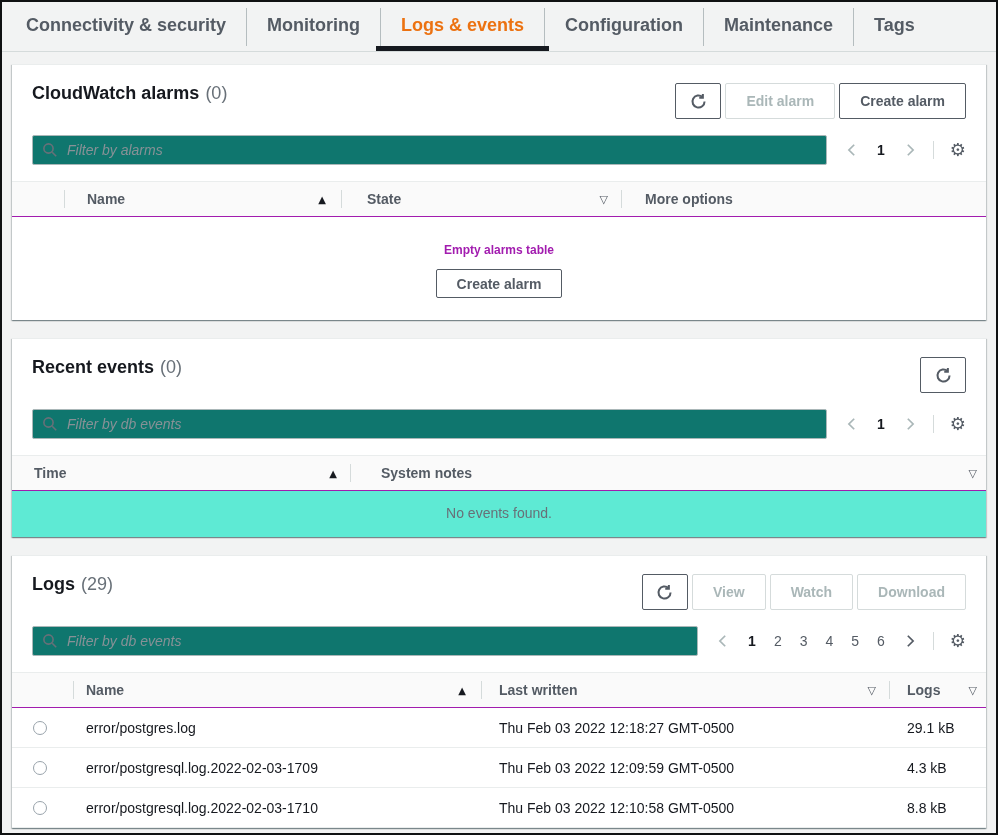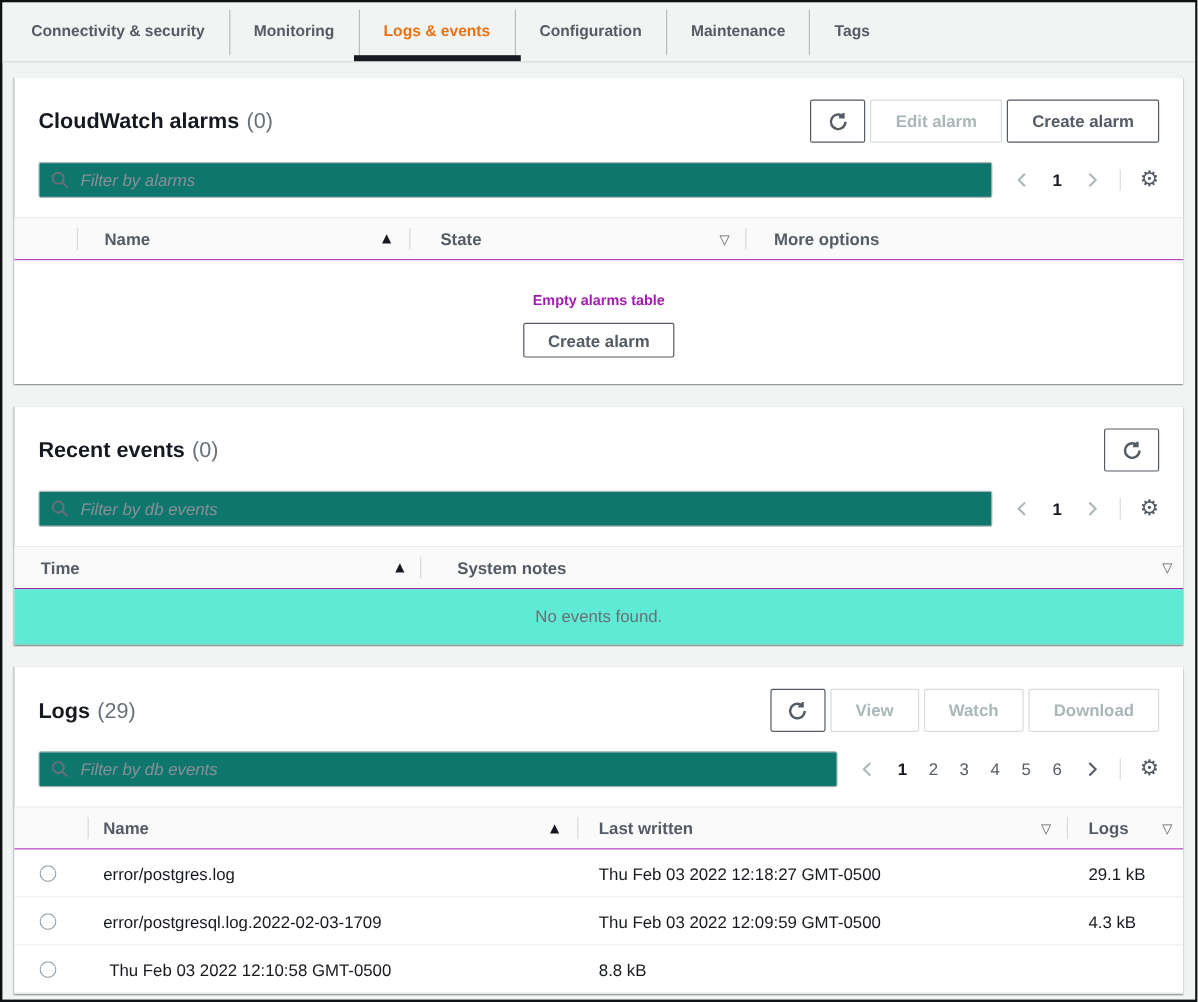--- a/index.html
+++ b/index.html
@@ -19,42 +19,42 @@
     display: flex; align-items: stretch;
     height: 50px;
     background: #f2f3f3;
     border-bottom: 1px solid #d5dbdb;
     padding-left: 4px;
   }
   .tab {
     display: flex; align-items: center;
     padding: 0 20px;
     height: 46px;
-    font-size: 13px; font-weight: 700; color: #545b64;
+    font-size: 18px; font-weight: 700; color: #545b64;
     cursor: pointer;
     position: relative;
     white-space: nowrap;
   }
   .tab.active { color: #ec7211; }
   .tab.active::after {
     content: ""; position: absolute; left: -5px; right: -5px; bottom: -3px;
     height: 5px; background: #16191f;
   }
   .tab-sep { width: 1px; height: 38px; background: #b5bdbf; align-self: center; }
 
   
   .main { padding-top: 12px; }
   .card {
     background: #fff;
     margin: 0 10px 18px 10px;
     border-top: 1px solid #eaeded;
     box-shadow: 0 1px 1px 0 rgba(0,28,36,.3), 1px 1px 1px 0 rgba(0,28,36,.15), -1px 1px 1px 0 rgba(0,28,36,.15);
   }
   .card-head {
-    display: flex; justify-content: space-between; align-items: center;
+    display: flex; justify-content: space-between; 
     padding: 18px 20px 10px 20px;
   }
   .section-title { font-size: 18px; font-weight: 700; color: #16191f; }
   .section-count { font-size: 18px; font-weight: 400; color: #687078; margin-left: 6px; }
   .actions { display: flex; gap: 4px; }
 
   .btn {
     font-family: inherit; font-size: 14px; font-weight: 700;
     color: #545b64; background: #fff;
     border: 1px solid #545b64; border-radius: 2px;
@@ -381,19 +381,20 @@
             <span class="radio"></span>
           </div>
         <div class="td l-name">error/postgresql.log.2022-02-03-1709</div>
         <div class="td l-written">Thu Feb 03 2022 12:09:59 GMT-0500</div>
         <div class="td l-logs">4.3 kB</div>
       </div>
       <div class="tr">
         <div class="td l-sel">
             <span class="radio"></span>
           </div>
+        <div class="td l-name">error/postgresql.log.2022-02-03-1710</div>
         <div class="td l-written">Thu Feb 03 2022 12:10:58 GMT-0500</div>
         <div class="td l-logs">8.8 kB</div>
       </div>
     </div>
 
   </div>
 </div>
 
 </body></html>

